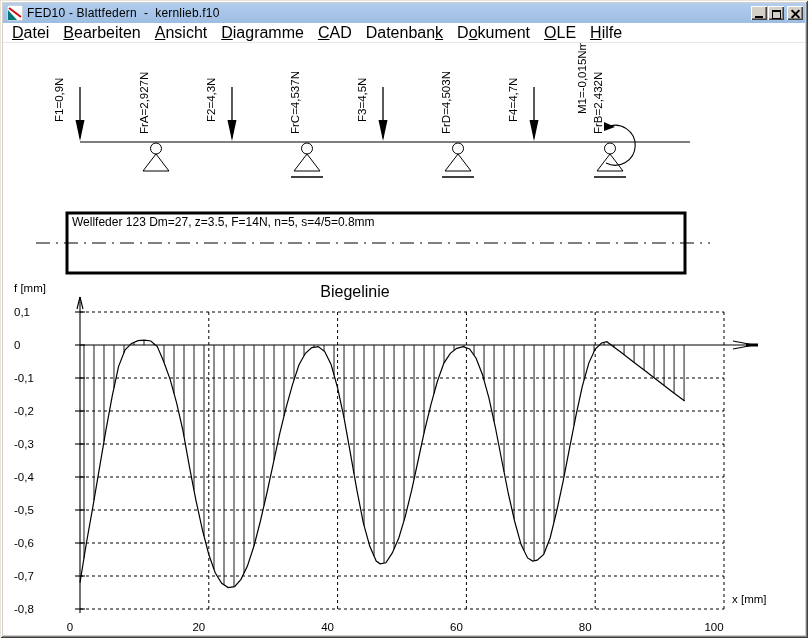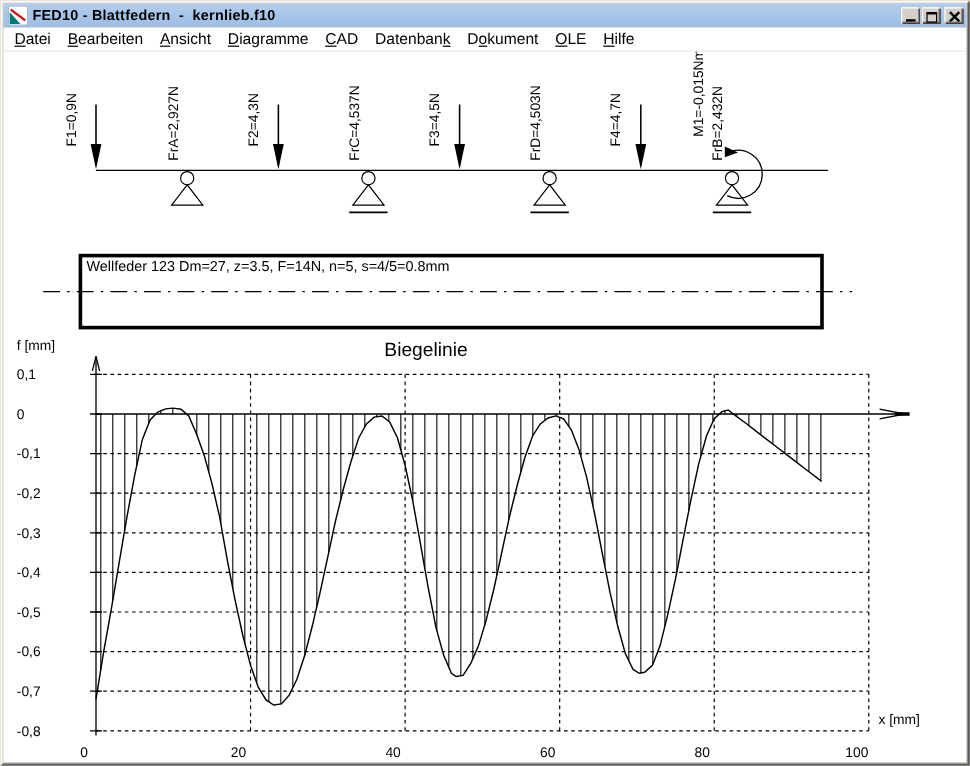--- a/index.html
+++ b/index.html
@@ -6,41 +6,41 @@
   .window{
     width:808px;height:638px;box-sizing:border-box;background:#d4d0c8;padding:3px;
     box-shadow:inset 1px 1px 0 #e8e4dc, inset -1px -1px 0 #404040, inset 2px 2px 0 #fff, inset -2px -2px 0 #808080;
     position:relative;
   }
   .titlebar{
     height:20px;background:linear-gradient(to bottom,#b2cdee,#9dbde2);
     display:flex;align-items:center;padding:0 2px;
   }
   .app-icon{width:16px;height:16px;margin:0 4px 0 2px;flex:0 0 auto;}
-  .title{font-size:12px;font-weight:bold;color:#000;letter-spacing:.2px;flex:1 1 auto;white-space:pre;}
+  .title{font-size:12px;font-weight:normal;color:#000;letter-spacing:.2px;flex:1 1 auto;white-space:pre;}
   .controls{display:flex;align-items:center;gap:0;}
   .tb{
     width:16px;height:14px;background:#d4d0c8;border:none;padding:0;margin:0 0 0 1px;
     box-shadow:inset 1px 1px 0 #fff, inset -1px -1px 0 #404040, inset -2px -2px 0 #808080;
     display:flex;align-items:flex-end;justify-content:center;position:relative;cursor:default;
   }
   .tb.close{margin-left:3px;}
   .ico-min{display:block;width:8px;height:2px;background:#000;margin:0 auto 2px auto;}
   .ico-max{display:block;width:9px;height:9px;border:1px solid #000;border-top:2px solid #000;margin:0 auto 1px auto;box-sizing:border-box;background:transparent;}
   .ico-close{display:block;width:9px;height:9px;position:relative;margin:0 auto 2px auto;}
   .ico-close::before,.ico-close::after{
     content:"";position:absolute;left:-1px;top:3.5px;width:11px;height:2px;background:#000;
   }
   .ico-close::before{transform:rotate(45deg);}
   .ico-close::after{transform:rotate(-45deg);}
   .menubar{
     height:19px;background:#ffffff;display:flex;align-items:center;
     border-bottom:1px solid #e6e6e6;padding-left:2px;
   }
-  .menu-item{font-size:13px;color:#000;padding:2px 7px;white-space:nowrap;cursor:default;}
+  .menu-item{font-size:16px;color:#000;padding:2px 7px;white-space:nowrap;cursor:default;}
   .menu-item u{text-decoration:underline;}
   .client{height:592px;background:#ffffff;position:relative;overflow:hidden;}
   svg text{user-select:none;}
 </style>
 </head>
 <body>
 
 <div class="window">
   <div class="titlebar">
     <svg class="app-icon" viewBox="0 0 16 16">

